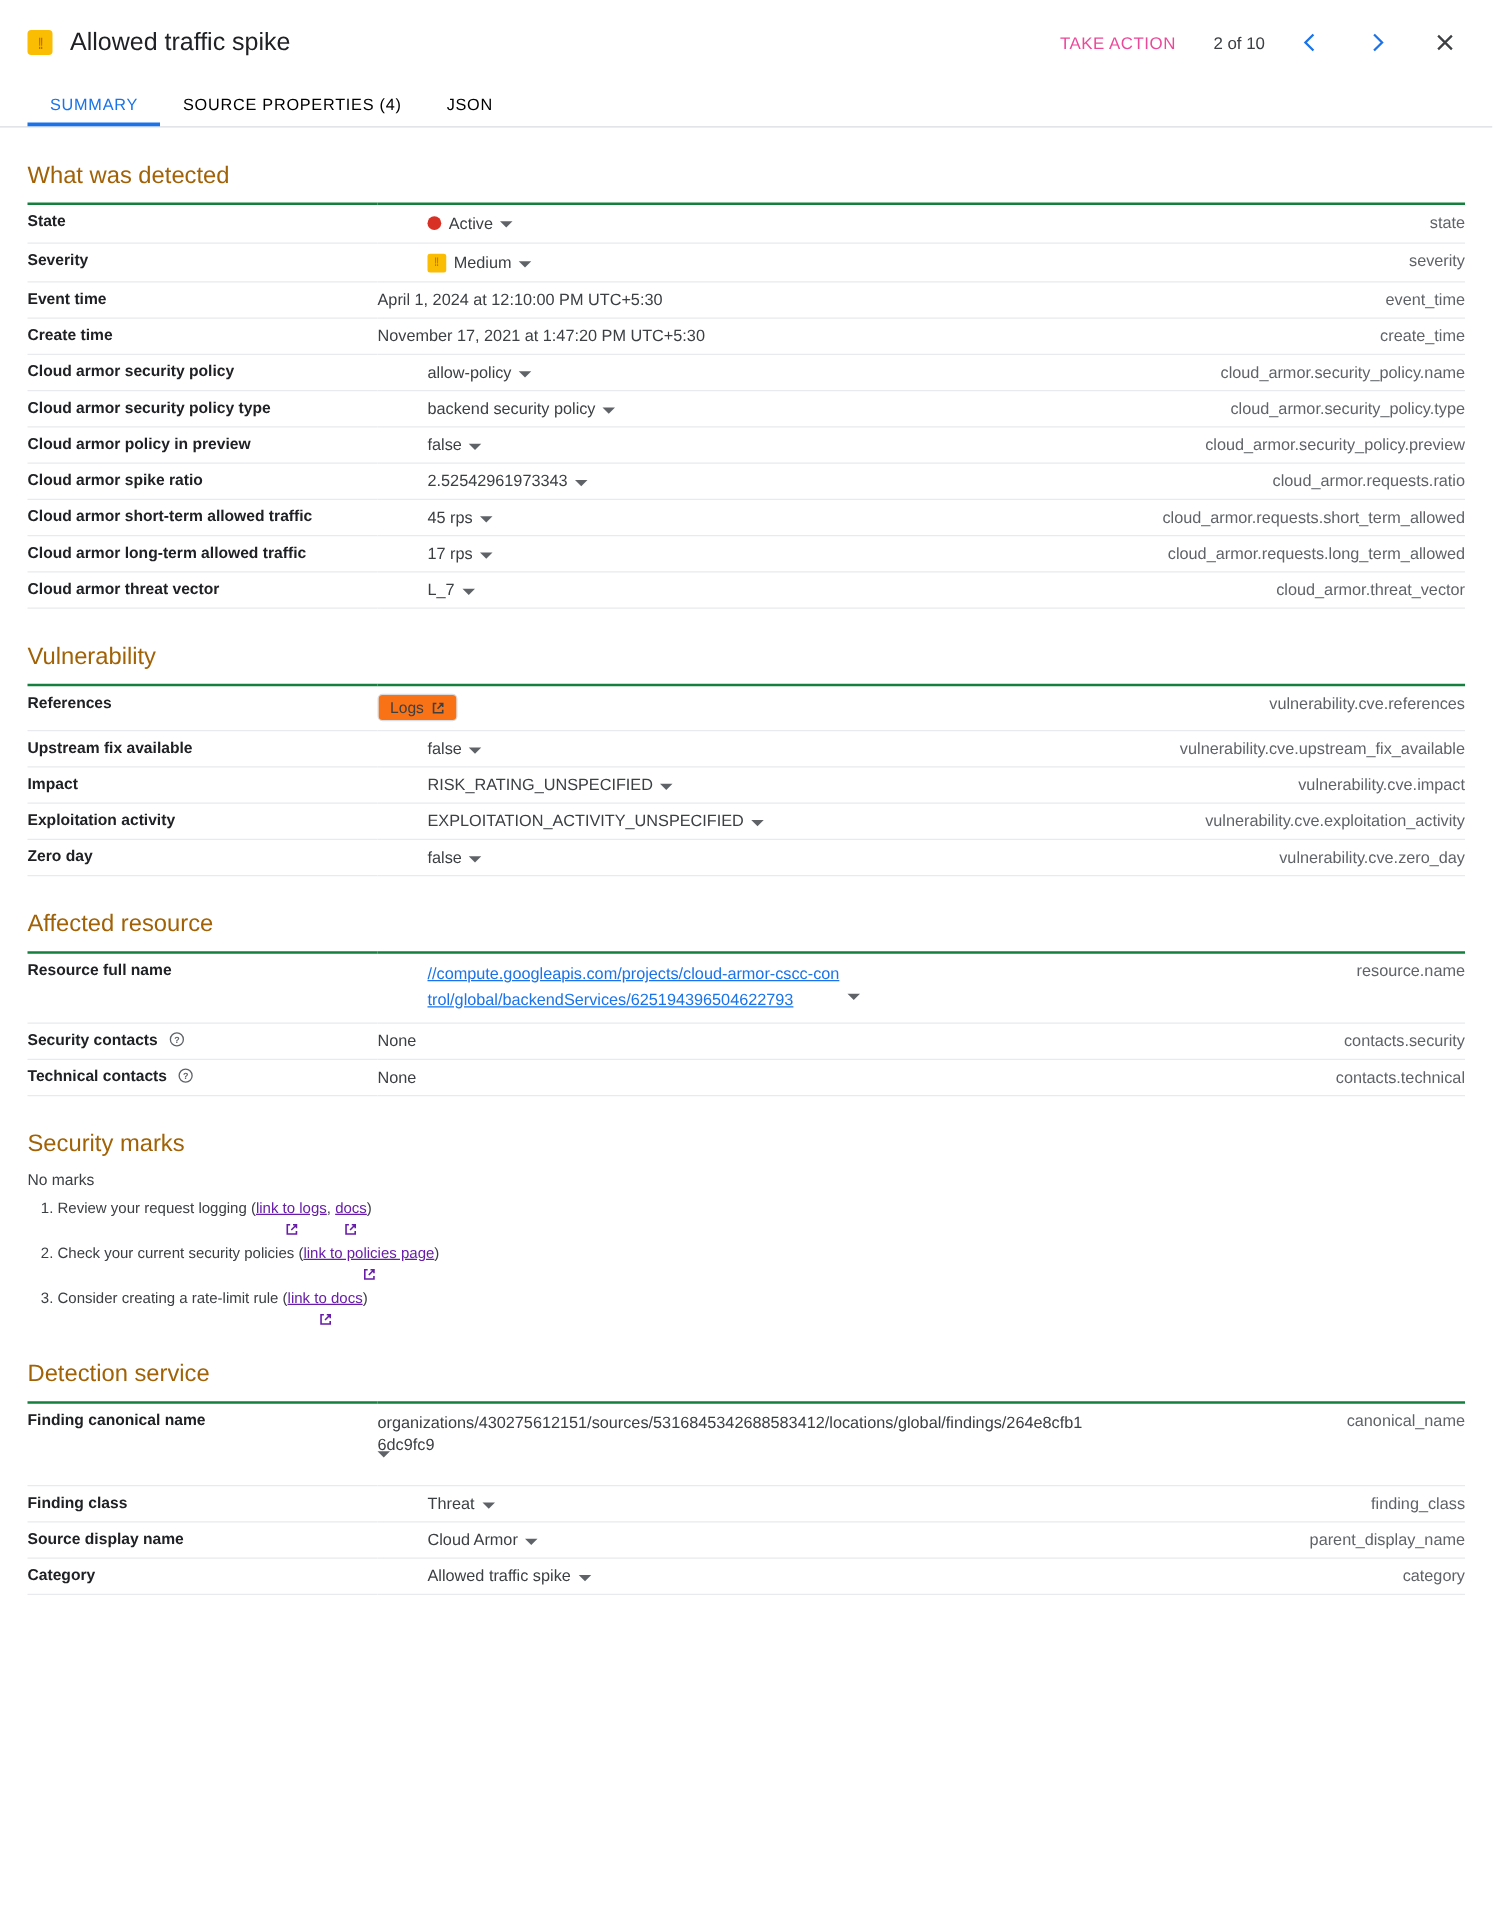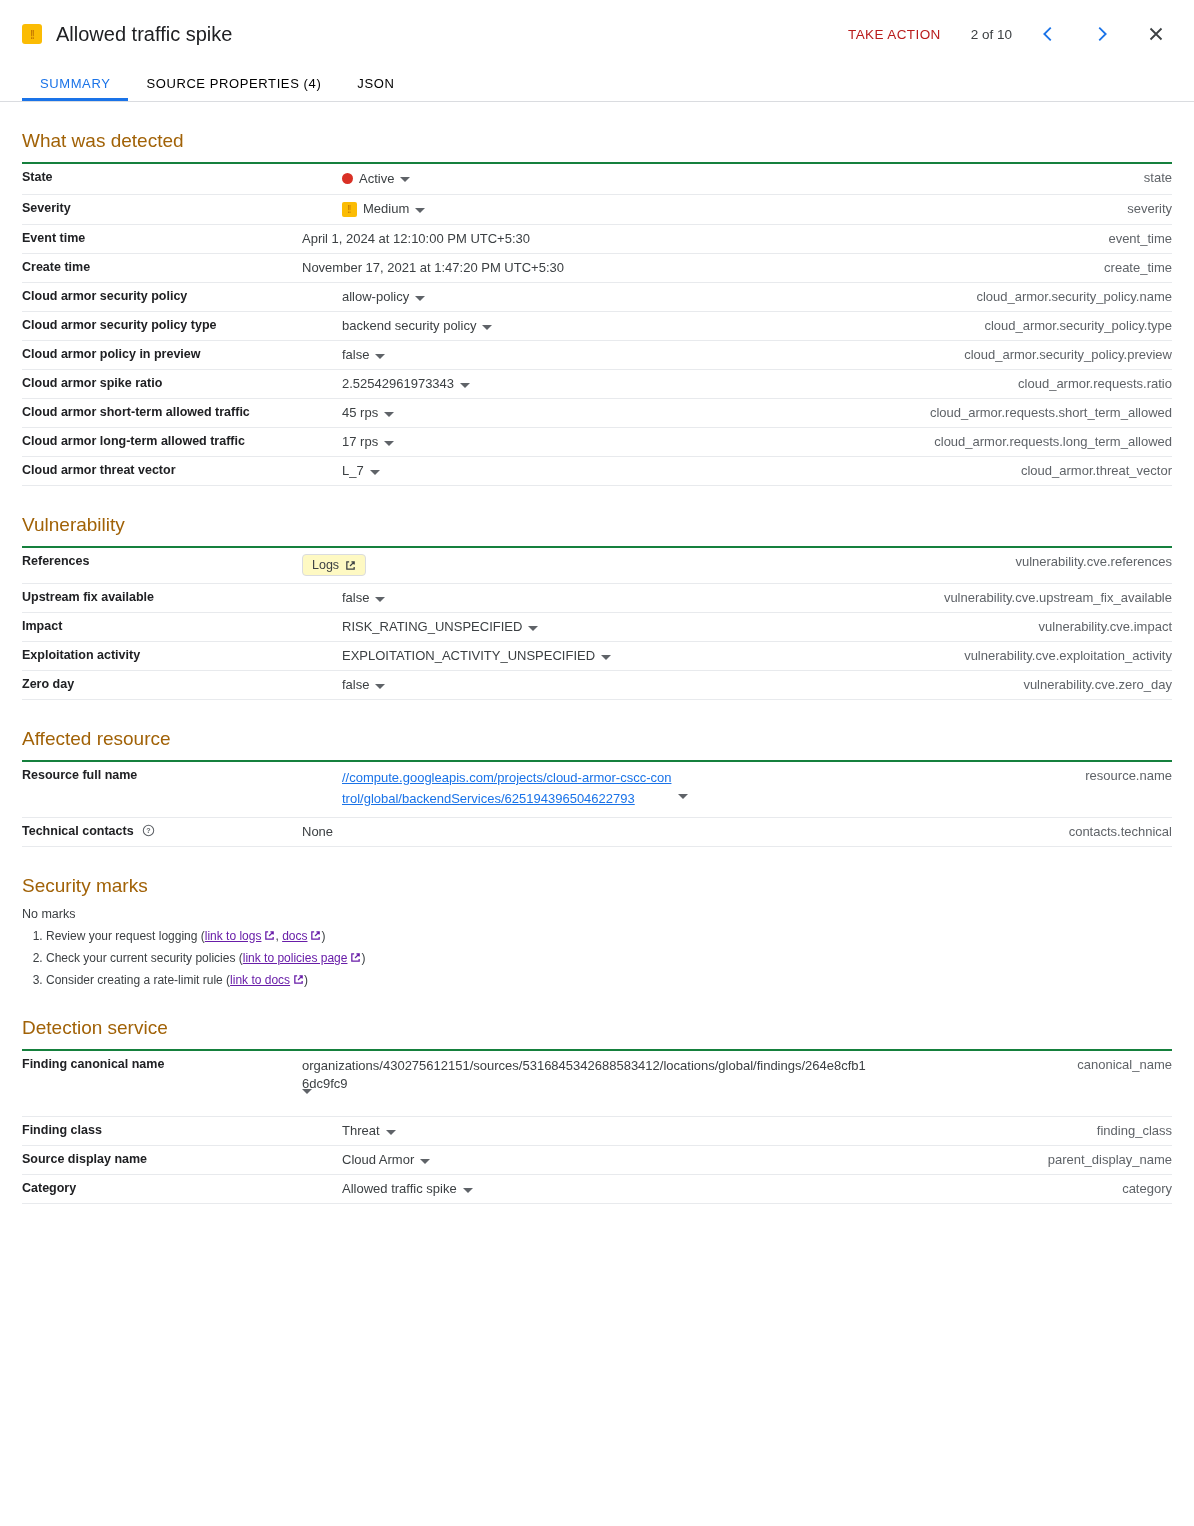--- a/index.html
+++ b/index.html
@@ -26,21 +26,21 @@
     width: 20px; height: 20px; border-radius: 3px;
     background: #fbbc04;
     display: inline-flex; align-items: center; justify-content: center;
     color: #b06000; font-size: 13px; font-weight: bold; line-height: 1;
   }
   .sev-icon span { display: block; transform: scaleX(0.45); letter-spacing: -1px; }
   .finding-title { font-size: 20px; color: #202124; font-weight: 400; }
   .header-right { display: flex; align-items: center; gap: 18px; }
   .take-action {
     background: none; border: none; cursor: pointer;
-    color: #b91c1c; font-size: 13.5px; font-weight: 500;
+    color: #ec4899; font-size: 13.5px; font-weight: 500;
     letter-spacing: .4px; font-family: inherit; padding: 8px 6px;
   }
   .counter { font-size: 13.5px; color: #3c4043; font-weight: 500; margin-left: 6px; }
   .nav-btn {
     width: 36px; height: 36px; border: none; background: none; cursor: pointer;
     display: inline-flex; align-items: center; justify-content: center;
     border-radius: 50%;
   }
   .nav-btn svg { width: 22px; height: 22px; }
   .arrow { stroke: #1a73e8; stroke-width: 2; fill: none; }
@@ -88,35 +88,35 @@
     width: 15px; height: 15px; border-radius: 2px; background: #fbbc04;
     display: inline-flex; align-items: center; justify-content: center;
     color: #b06000; font-size: 10px; font-weight: bold; margin-top: 1px;
   }
   .sev-chip span { transform: scaleX(0.45); display: block; }
 
   .chip-link {
     display: inline-flex; align-items: center; gap: 6px;
     border: 1px solid #dadce0; border-radius: 4px;
     padding: 3px 9px; font-size: 12.5px; color: #3c4043;
-    text-decoration: none; background: #fef9c3; cursor: pointer;
+    text-decoration: none; background: #f97316; cursor: pointer;
   }
   .ext { width: 11px; height: 11px; flex: none; }
   .ext svg { display: block; }
   .ext path { stroke: currentColor; stroke-width: 1.4; fill: none; }
 
   a.res-link { color: #1a73e8; text-decoration: underline; word-break: break-all; }
   .res-link-box { display: inline-block; max-width: 330px; line-height: 1.6; }
 
   .nomarks { font-size: 12.5px; color: #3c4043; margin: 4px 0 0 0; }
 
   ol.steps { margin: 6px 0 0 0; padding-left: 24px; font-size: 12px; color: #3c4043; }
   ol.steps li { margin: 4px 0; line-height: 1.5; }
   ol.steps a { color: #681da8; text-decoration: underline; }
-  .inline-ext { display: inline-flex; align-items: center; gap: 3px; }
+  .inline-ext { display: inline-flex; align-items: center; gap: 3px; flex-direction: column; }
 
   .canon { font-size: 13px; color: #3c4043; word-break: break-all; line-height: 1.45; }
   .canon-caret { margin-top: 4px; }
 </style>
 </head>
 <body>
 
 <div class="page">
 
   <div class="header">
@@ -330,20 +330,31 @@
       <tbody>
           <tr>
         <td class="k">Resource full name</td>
         <td class="v">
           <span class="valwrap">
             <span class="res-link-box"><a class="res-link">//compute.googleapis.com/projects/cloud-armor-cscc-control/global/backendServices/625194396504622793</a></span>
             <span class="caret" style="margin-top:26px"></span>
           </span>
         </td>
         <td class="p">resource.name</td>
+      </tr>
+      <tr>
+        <td class="k">
+          <span>Security contacts</span>
+          <svg width="13" height="13" viewBox="0 0 20 20" style="vertical-align:-2px;margin-left:5px">
+            <circle cx="10" cy="10" r="8" fill="none" stroke="#5f6368" stroke-width="1.6"></circle>
+            <text x="10" y="14" font-size="11" text-anchor="middle" fill="#5f6368" font-family="Liberation Sans, sans-serif">?</text>
+          </svg>
+        </td>
+        <td class="v">None</td>
+        <td class="p">contacts.security</td>
       </tr>
       <tr>
         <td class="k">
           <span>Technical contacts</span>
           <svg width="13" height="13" viewBox="0 0 20 20" style="vertical-align:-2px;margin-left:5px">
             <circle cx="10" cy="10" r="8" fill="none" stroke="#5f6368" stroke-width="1.6"></circle>
             <text x="10" y="14" font-size="11" text-anchor="middle" fill="#5f6368" font-family="Liberation Sans, sans-serif">?</text>
           </svg>
         </td>
         <td class="v">None</td>

